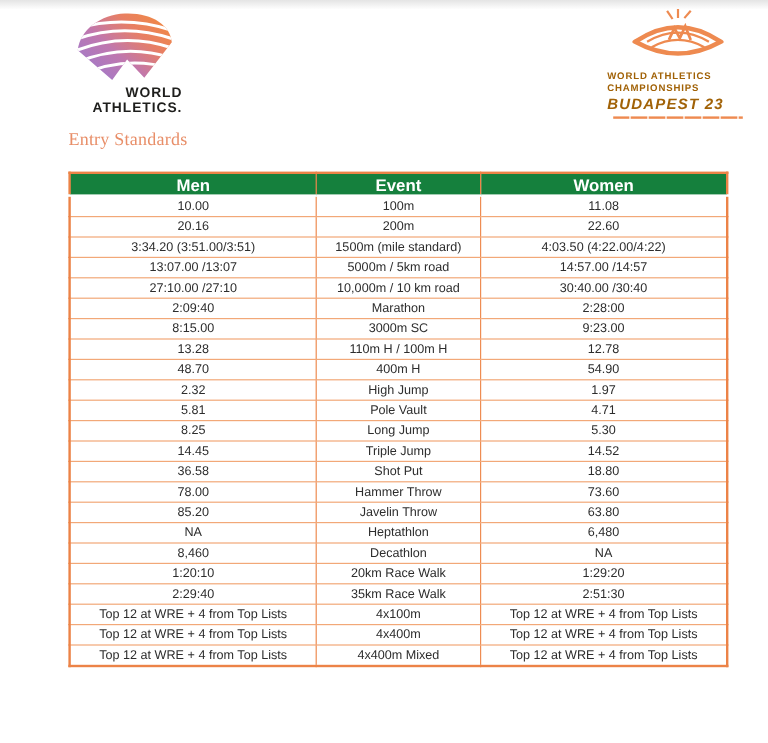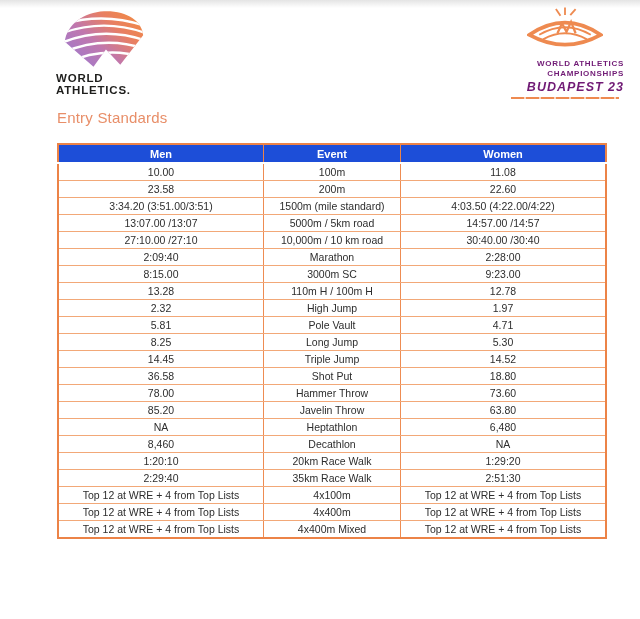--- a/index.html
+++ b/index.html
@@ -5,46 +5,46 @@
   html, body { margin:0; padding:0; background:#ffffff; }
   .page {
     position:relative; width:640px; height:619px; background:#ffffff;
     overflow:hidden; font-family:"Liberation Sans", sans-serif;
   }
   .top-shadow {
     position:absolute; top:0; left:0; width:100%; height:8px;
     background:linear-gradient(#e4e4e4, #ffffff);
   }
   
-  .wa-logo { position:absolute; left:56px; top:8px; width:96px; text-align:left; color:#1E1E1C; }
+  .wa-logo { position:absolute; left:56px; top:8px; width:96px; text-align:right; color:#1E1E1C; }
   .wa-logo svg { display:block; margin:0 auto 2px auto; }
   .wa-line { font-weight:bold; font-size:11.5px; letter-spacing:0.8px; line-height:12px; }
   
-  .bud-logo { position:absolute; left:506px; top:6px; width:118px; text-align:right; color:#701a75; }
+  .bud-logo { position:absolute; left:506px; top:6px; width:118px; text-align:left; color:#a16207; }
   .bud-logo svg { display:block; margin:0 auto 3px auto; }
   .bud-line-small { font-size:8px; font-weight:bold; letter-spacing:0.7px; line-height:10px; }
   .bud-line-big { font-size:12.5px; font-weight:bold; letter-spacing:1px; line-height:14px; margin-top:1px;font-style:italic; }
   .bud-underline {
     height:2px; margin:3px 5px 0 5px;
     background:repeating-linear-gradient(90deg, #EE8A50 0 13px, rgba(238,138,80,0.35) 13px 15px);
   }
   
   .heading {
     position:absolute; left:57px; top:109px; margin:0;
-    font-size:15px; font-weight:normal; color:#E88E68; letter-spacing:0.2px;
+    font-size:15px; font-weight:normal; color:#E88E68; letter-spacing:0.2px;font-family:Liberation Serif, serif;
   }
   
   table.std {
     position:absolute; left:57px; top:143px; width:550px;
     border-collapse:collapse; table-layout:fixed;
     font-size:10.5px; color:#2D2D2D;
     border:2px solid #EC8347;
   }
   table.std th {
-    background:#1d4ed8; color:#FFFFFF; font-size:11px; font-weight:bold;
+    background:#15803d; color:#FFFFFF; font-size:14px; font-weight:bold;
     height:17px; padding:0;
     border-left:1px solid #EC8347; border-right:1px solid #EC8347;
     border-bottom:2px solid #FFFFFF;
   }
   table.std td {
     height:16px; line-height:16px; padding:0 2px; text-align:center;
     white-space:nowrap; overflow:hidden;
     border-top:1px solid #F2A878; border-bottom:1px solid #F2A878;
     border-left:1px solid #EE8C52; border-right:1px solid #EE8C52;
   }
@@ -114,21 +114,21 @@
         <th>Women</th>
       </tr>
     </thead>
     <tbody>
         <tr>
           <td>10.00</td>
           <td>100m</td>
           <td>11.08</td>
         </tr>
         <tr>
-          <td>23.58</td>
+          <td>20.16</td>
           <td>200m</td>
           <td>22.60</td>
         </tr>
         <tr>
           <td>3:34.20 (3:51.00/3:51)</td>
           <td>1500m (mile standard)</td>
           <td>4:03.50 (4:22.00/4:22)</td>
         </tr>
         <tr>
           <td>13:07.00 /13:07</td>
@@ -149,20 +149,25 @@
           <td>8:15.00</td>
           <td>3000m SC</td>
           <td>9:23.00</td>
         </tr>
         <tr>
           <td>13.28</td>
           <td>110m H / 100m H</td>
           <td>12.78</td>
         </tr>
         <tr>
+          <td>48.70</td>
+          <td>400m H</td>
+          <td>54.90</td>
+        </tr>
+        <tr>
           <td>2.32</td>
           <td>High Jump</td>
           <td>1.97</td>
         </tr>
         <tr>
           <td>5.81</td>
           <td>Pole Vault</td>
           <td>4.71</td>
         </tr>
         <tr>

